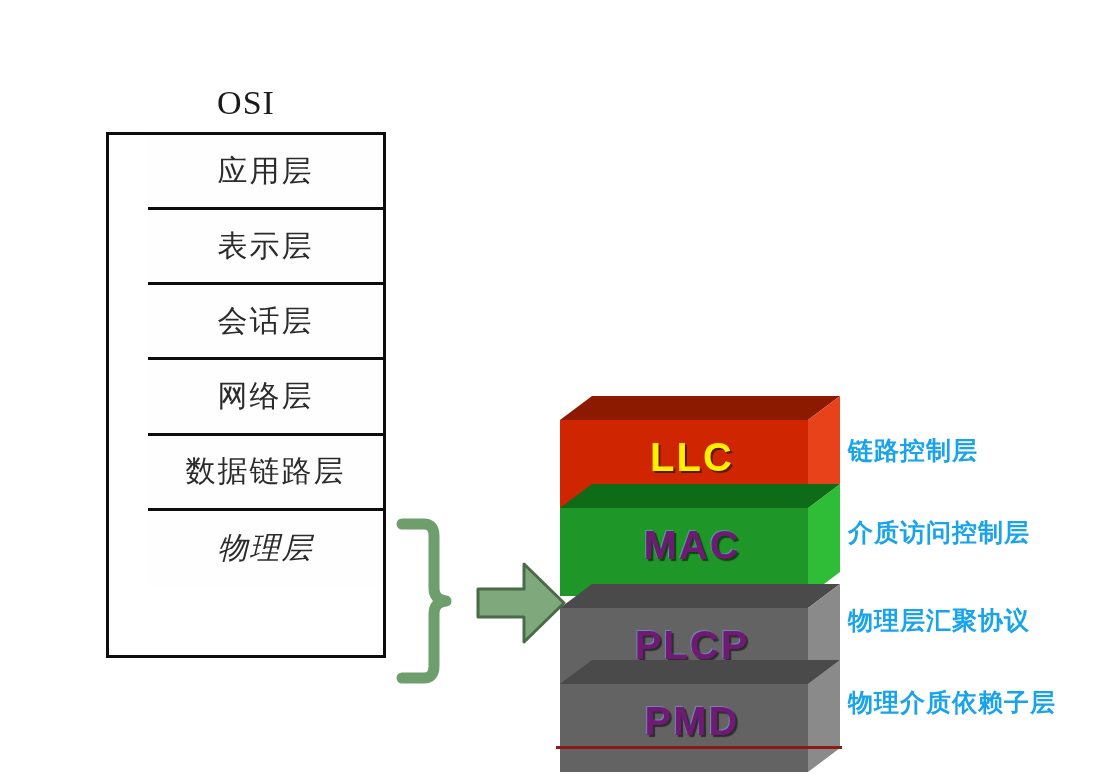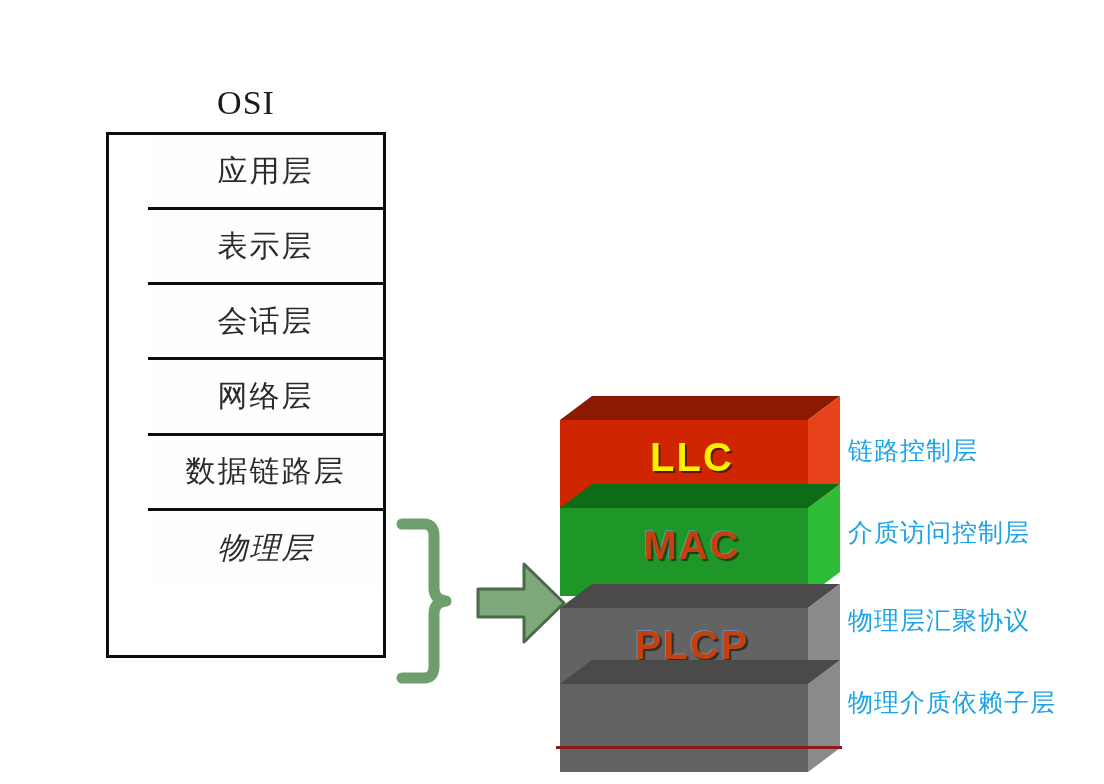--- a/index.html
+++ b/index.html
@@ -54,27 +54,27 @@
     position:absolute;
     left:18px;top:26px;width:236px;height:78px;
     display:flex;align-items:center;justify-content:center;
     font-family:"Liberation Sans", sans-serif;
     font-weight:bold;
     font-size:40px;
     letter-spacing:2px;
     pointer-events:none;
   }
   .lbl-llc{color:#ffef00;text-shadow:2px 2px 0 #5a1800;}
-  .lbl-white{color:#c2410c;text-shadow:2px 2px 1px rgba(0,0,0,.55), -1px -1px 0 rgba(120,170,255,.5);}
+  .lbl-white{color:#701a75;text-shadow:2px 2px 1px rgba(0,0,0,.55), -1px -1px 0 rgba(120,170,255,.5);}
 
   
   .side-label{
     position:absolute;left:848px;
     font-family:"Liberation Sans", sans-serif;
-    font-weight:normal;
+    font-weight:bold;
     font-size:25px;
     color:#19a3e8;
     letter-spacing:1px;
     white-space:nowrap;
     line-height:25px;
   }
   #sl0{top:438px;}
   #sl1{top:520px;}
   #sl2{top:608px;}
   #sl3{top:690px;}
@@ -138,20 +138,21 @@
       </svg>
       <div class="face-label lbl-white">PLCP</div>
     </div>
 
     <div class="blk" style="top:264px;">
       <svg width="300" height="130" viewBox="0 0 300 130">
         <polygon points="4,28 36,4 284,4 252,28" fill="#4a4a4a"></polygon>
         <polygon points="252,28 284,4 284,92 252,116" fill="#8a8a8a"></polygon>
         <rect x="4" y="28" width="248" height="88" fill="#636363"></rect>
       </svg>
+      <div class="face-label lbl-white">PMD</div>
     </div>
 
   </div>
 
   <div id="baseline"></div>
 
   <div class="side-label" id="sl0">链路控制层</div>
   <div class="side-label" id="sl1">介质访问控制层</div>
   <div class="side-label" id="sl2">物理层汇聚协议</div>
   <div class="side-label" id="sl3">物理介质依赖子层</div>

